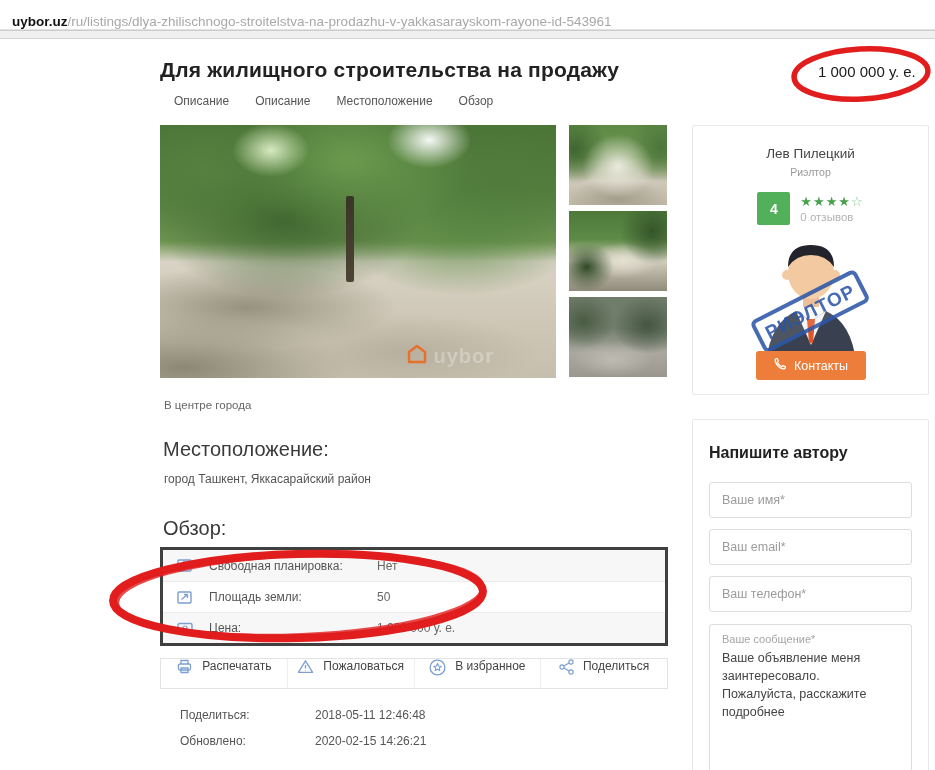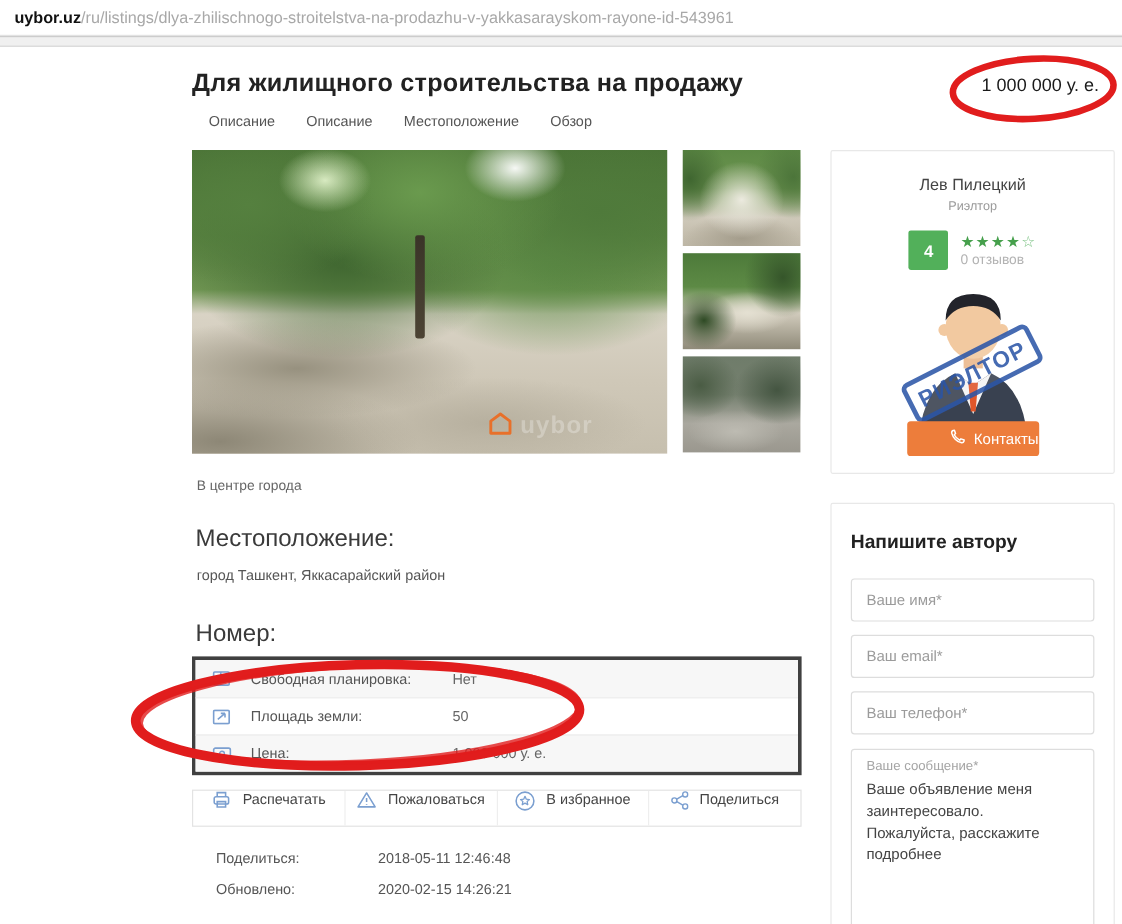--- a/index.html
+++ b/index.html
@@ -1,20 +1,20 @@
 <!DOCTYPE html>
 <html><head>
 <meta charset="utf-8">
 <style>
   * { margin:0; padding:0; box-sizing:border-box; }
   html,body { width:935px; height:770px; overflow:hidden; background:#fff;
     font-family:"Liberation Sans", sans-serif; position:relative; }
 
   
-  .urlbar { height:30px; border-bottom:1px solid #e2e2e2; display:flex; align-items:center;
+  .urlbar { height:30px; border-bottom:1px solid #e2e2e2; display:flex; align-items:flex-end;
     padding:0 12px; background:#fff; }
   .url-host { font-size:13.5px; font-weight:bold; color:#111; }
   .url-path { font-size:13.5px; color:#a8a8a8; }
   .top-strip { height:9px; background:#f0f0f0; border-top:1px solid #cccccc;
     border-bottom:1px solid #d6d6d6; }
 
   
   .page { position:relative; width:935px; }
   .content { display:flex; }
   .main-col { width:508px; margin-left:160px; }
@@ -101,21 +101,21 @@
   .rating-row { display:flex; justify-content:center; align-items:center; gap:10px; margin-top:14px; }
   .rating-badge { width:33px; height:33px; background:#52b05a; color:#fff; font-size:14px; font-weight:bold;
     display:flex; align-items:center; justify-content:center; border-radius:2px; }
   .rating-right { text-align:left; }
   .stars { font-size:13px; color:#46a04c; letter-spacing:1px; line-height:13px; }
   .star-empty { color:#7fc487; }
   .reviews { font-size:11.5px; color:#b3b3b3; margin-top:3px; }
   .avatar-wrap { margin-top:6px; height:132px; position:relative; }
   .contacts-btn { position:absolute; left:50%; transform:translateX(-50%); bottom:14px;
     background:#ed7d3b; color:#fff; border:none; border-radius:3px; height:29px; width:110px;
-    font-size:12.5px; display:flex; align-items:center; justify-content:flex-end; gap:7px;
+    font-size:12.5px; display:flex; align-items:center; justify-content:center; gap:7px;
     cursor:pointer; font-family:"Liberation Sans",sans-serif; }
 
   .msg-card { margin-top:24px; border:1px solid #e8e8e8; border-radius:2px; background:#fff;
     height:400px; padding:24px 16px 0 16px; }
   .msg-heading { font-size:16px; font-weight:bold; color:#222; }
   .msg-input { display:block; width:100%; height:36px; border:1px solid #ddd; border-radius:3px;
     margin-top:11px; padding:0 12px; font-size:12.5px; color:#333; outline:none;
     font-family:"Liberation Sans",sans-serif; }
   .msg-input:first-of-type { margin-top:20px; }
   .msg-input::placeholder { color:#9b9b9b; }
@@ -170,21 +170,21 @@
           <div class="thumb thumb-2"></div>
           <div class="thumb thumb-3"></div>
         </div>
       </div>
 
       <div class="photo-caption">В центре города</div>
 
       <h2 class="section-heading loc-heading">Местоположение:</h2>
       <div class="loc-value">город Ташкент, Яккасарайский район</div>
 
-      <h2 class="section-heading ov-heading">Номер:</h2>
+      <h2 class="section-heading ov-heading">Обзор:</h2>
 
       <div class="ov-table">
         <div class="ov-row">
           <span class="ov-icon">
             <svg width="15" height="13" viewBox="0 0 15 13" fill="none">
               <rect x="1" y="1" width="13" height="11" rx="1" stroke="#7b9fd0" stroke-width="1.4"></rect>
               <path d="M7 1 V6 M7 6 H14 M4 12 V9" stroke="#7b9fd0" stroke-width="1.4"></path>
             </svg>
           </span>
           <span class="ov-label">Свободная планировка:</span>

